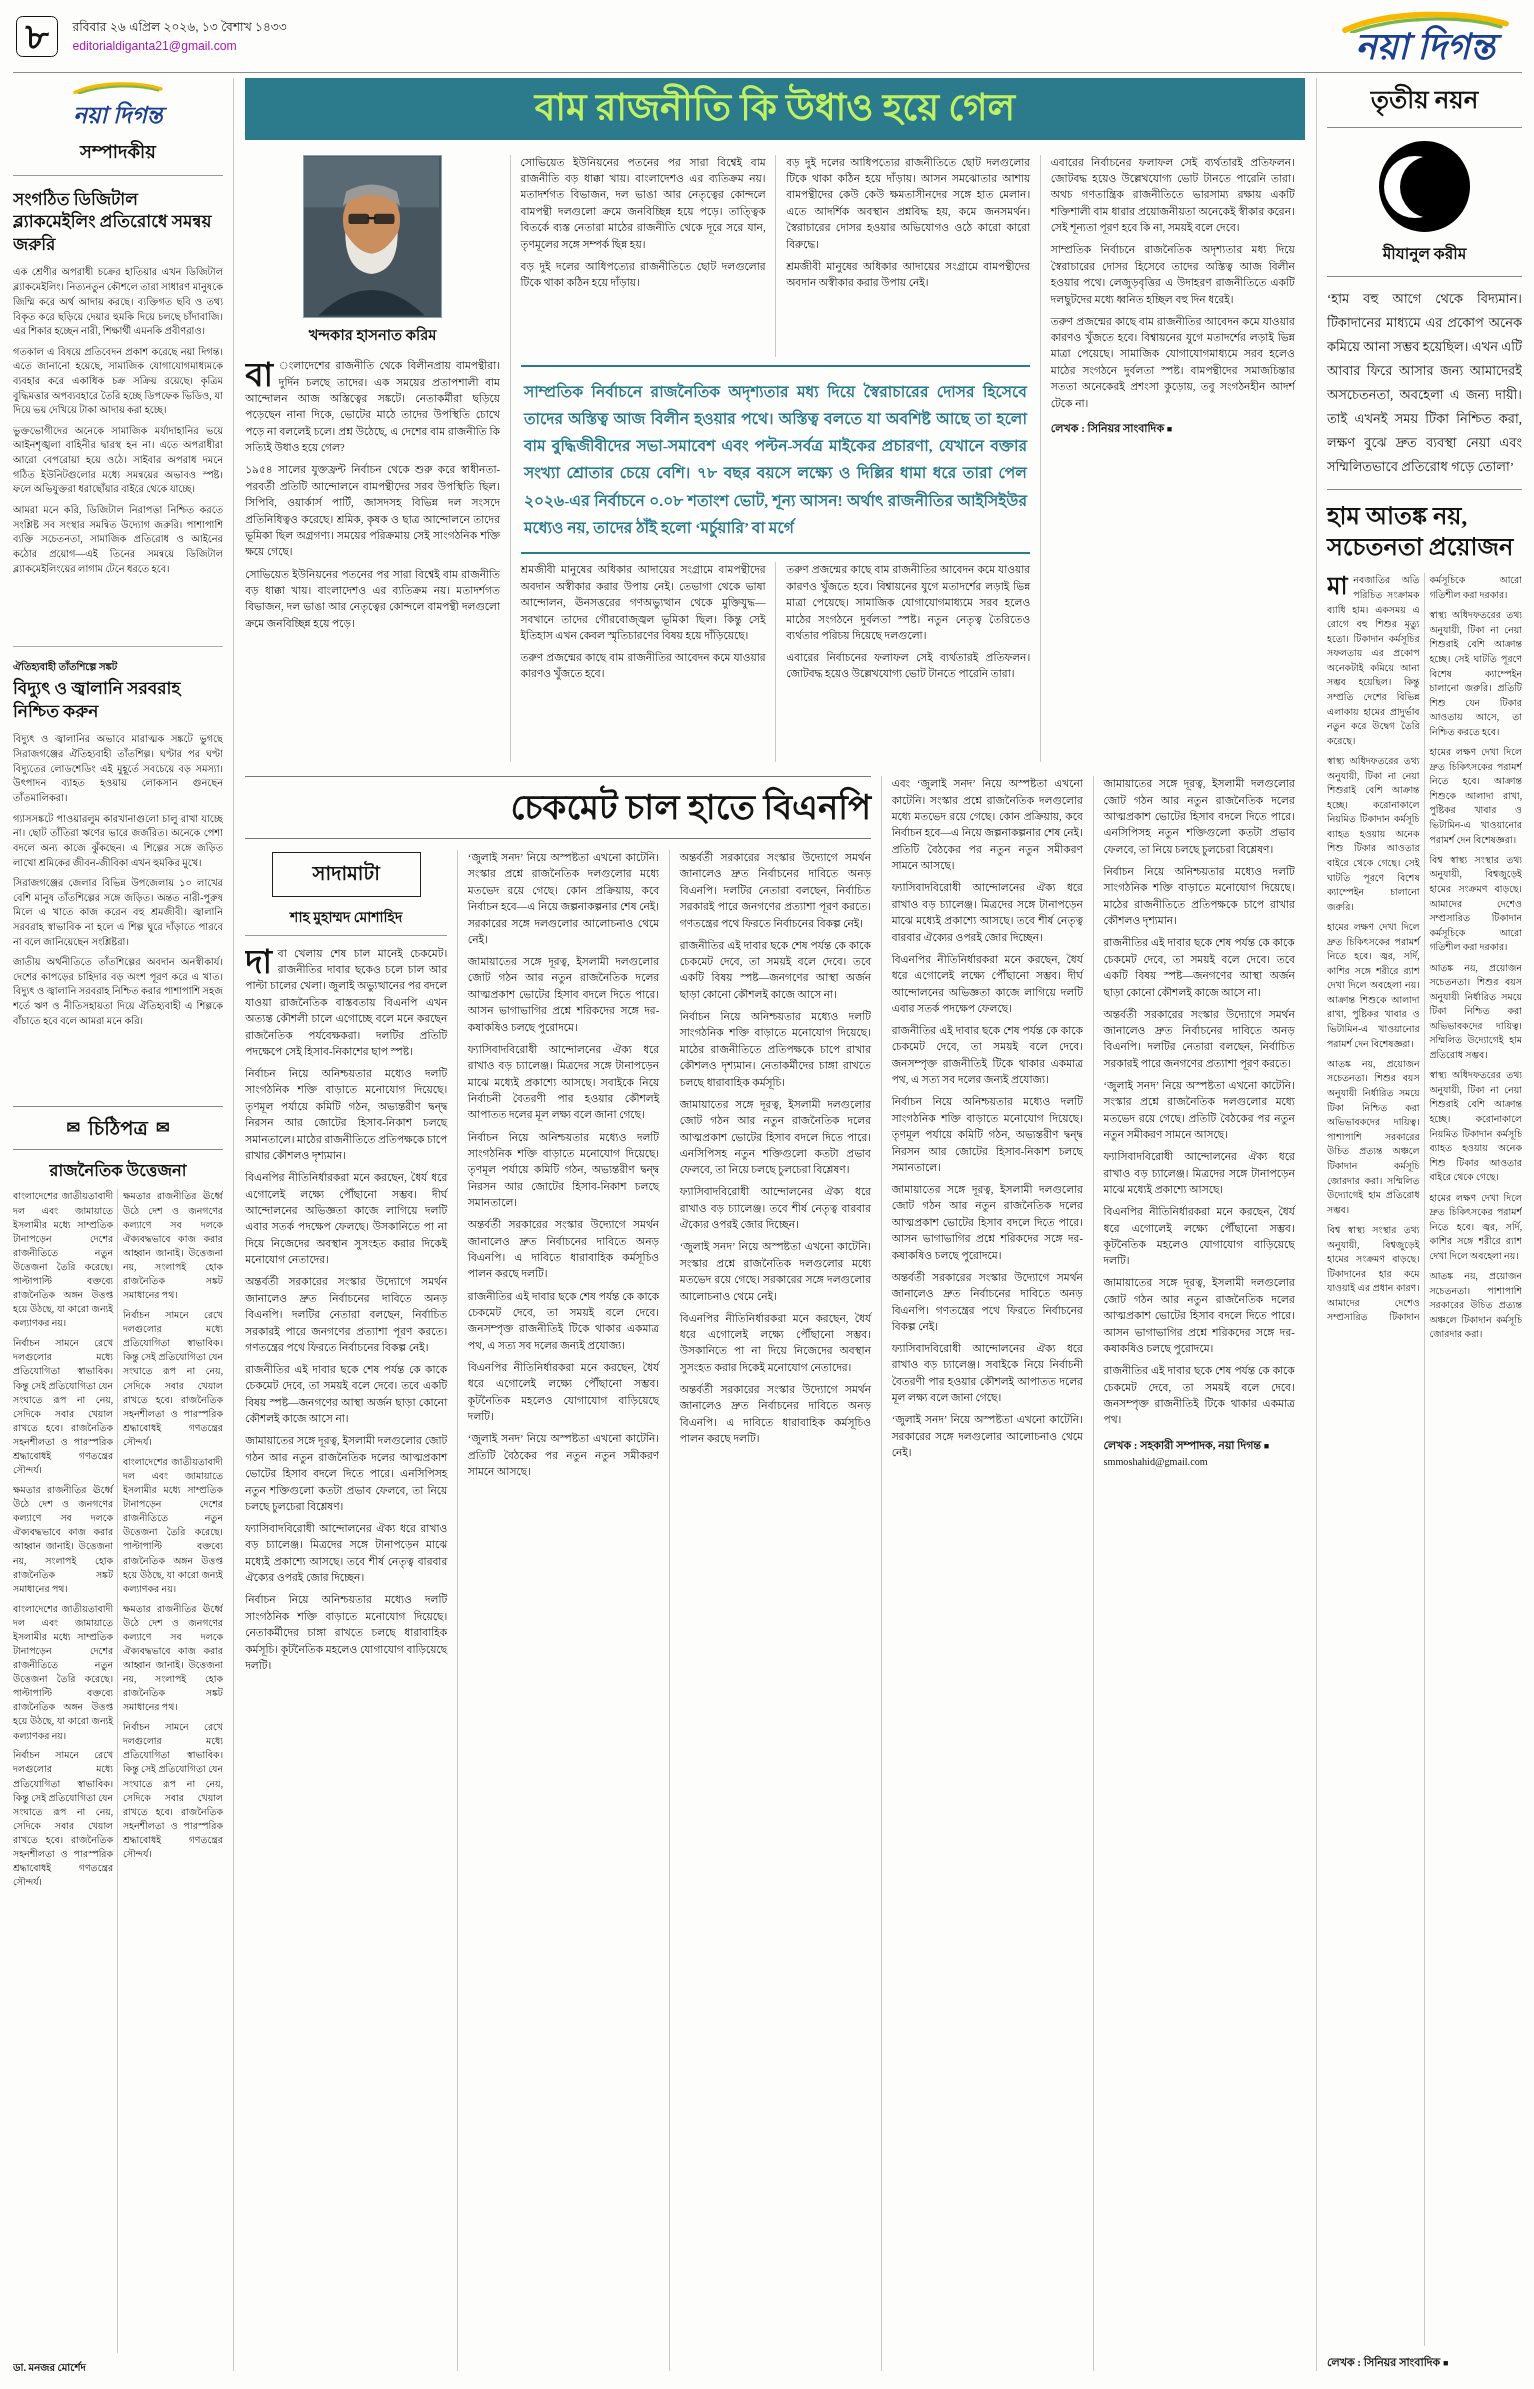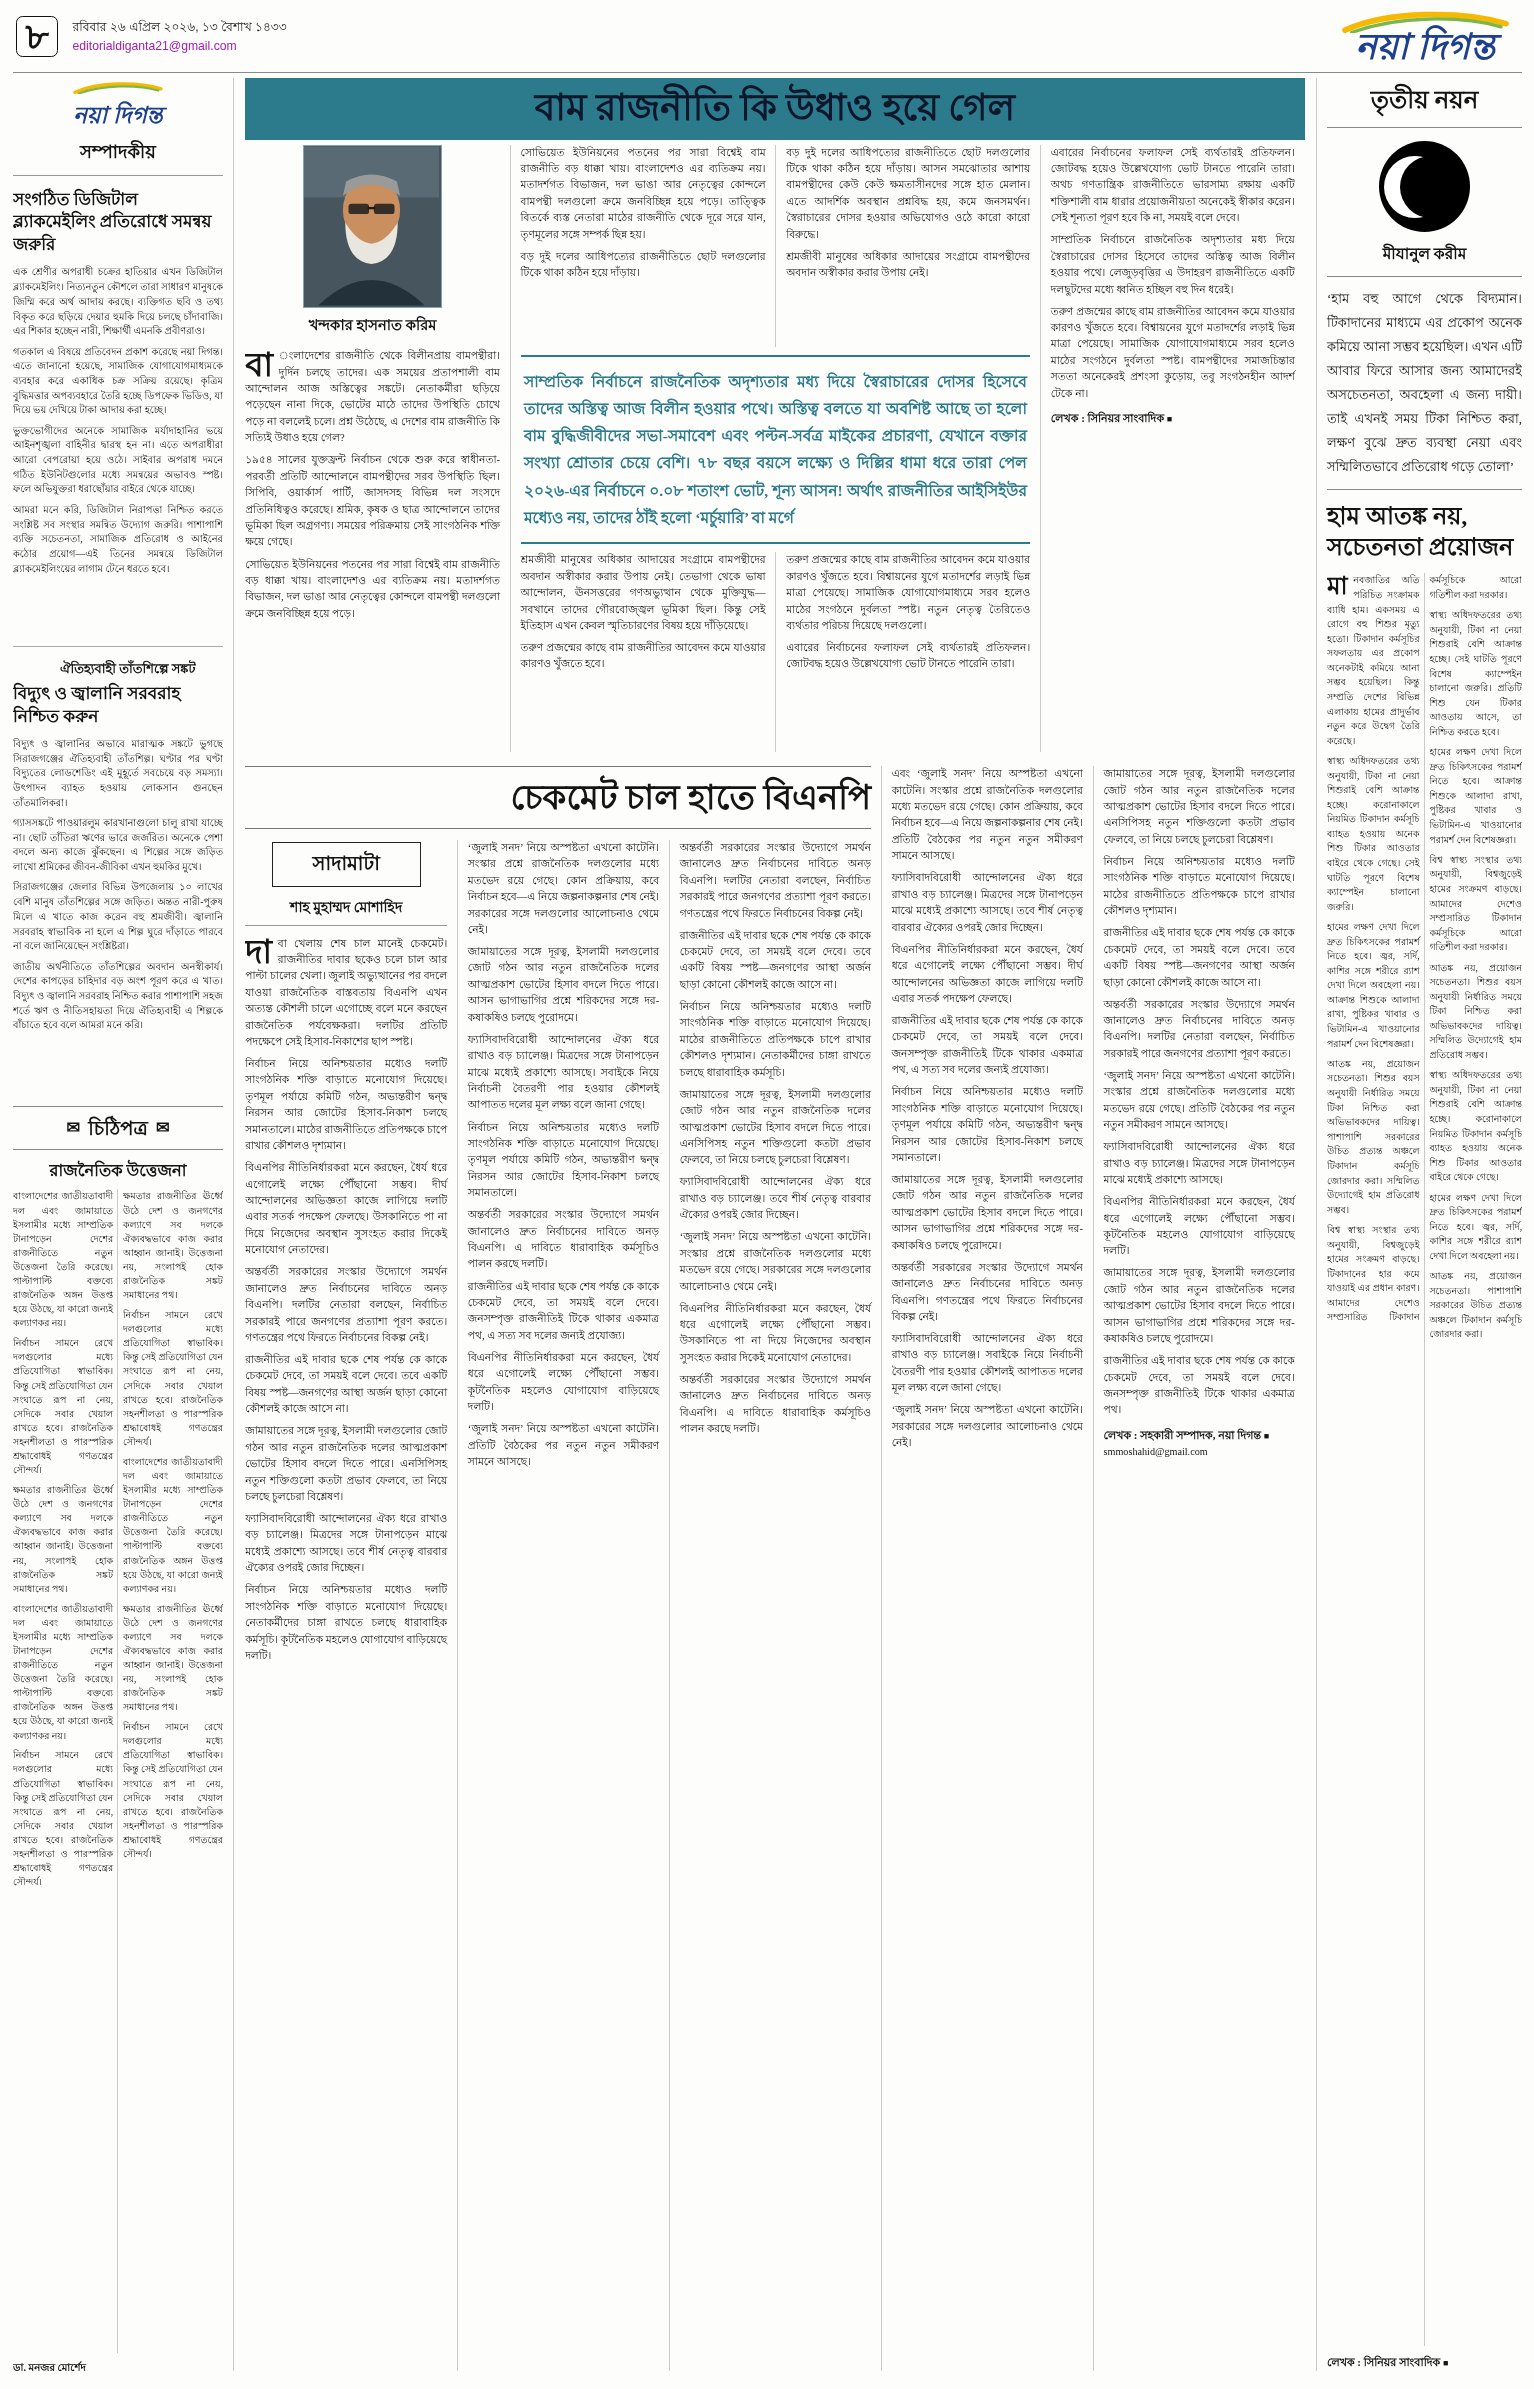--- a/index.html
+++ b/index.html
@@ -31,33 +31,33 @@
   .ccol{flex:1;padding:0 11.4px;overflow:hidden;display:flex;flex-direction:column;}
   .rcol{width:195px;padding-left:10px;border-left:0.8px solid var(--rule);overflow:hidden;display:flex;flex-direction:column;font-size:9.4px;line-height:1.55;}
 
   
   .ed-mast{text-align:center;padding:3.3px 0 8.1px;border-bottom:0.8px solid #999;margin-bottom:8.1px;}
   .mini-logo span{font-size:23px;font-weight:bold;font-style:italic;color:var(--mblue);}
   .ed-label{font-size:18px;font-weight:bold;margin-top:6px;}
   .ed1 h2,.ed2 h2{font-size:17px;line-height:1.35;margin:4.9px 0 8.1px;}
   .ed1{height:456px;overflow:hidden;}
   .ed2{height:446px;overflow:hidden;}
-  .kicker{font-size:13px;font-weight:bold;margin-top:4.9px;margin-left:47px;}
+  .kicker{font-size:10px;font-weight:bold;margin-top:4.9px;}
   .sep{border:none;border-top:0.8px solid #aaa;margin:6.5px 0;}
   .let-head{display:flex;align-items:center;justify-content:center;gap:8.1px;border-top:0.8px solid #888;border-bottom:0.8px solid #888;
             padding:6.5px 0;font-size:19.5px;font-weight:bold;margin-top:6.5px;}
   .env{font-size:16.3px;}
   .letters h3{text-align:center;font-size:16.3px;margin:8.1px 0 6.5px;}
   .let-body{height:1164px;overflow:hidden;columns:2;column-gap:9.8px;column-rule:0.8px solid var(--rule);font-size:9.4px;}
   .sig{margin-top:6.5px;font-size:10.2px;}
   .sig-name{font-weight:bold;}
 
   
-  .banner{background:var(--accent);color:#0f172a;text-align:center;font-size:37px;font-weight:bold;line-height:1;
-          margin:0 0 5px;padding:10.6px 0 14px;}
+  .banner{background:var(--accent);color:#bef264;text-align:center;font-size:37px;font-weight:bold;line-height:1;
+          margin:0 0 15px;padding:10.6px 0 14px;}
   .ma-body{display:flex;height:607px;overflow:hidden;font-size:10.6px;line-height:1.55;}
   .ncol{width:25%;padding:0 9.8px;box-sizing:border-box;overflow:hidden;}
   .ncol.nfirst{padding-left:0;}
   .mid{width:50%;display:flex;flex-direction:column;border-left:0.8px solid var(--rule);}
   .mid-row{display:flex;overflow:hidden;}
   .mid-row.top{height:202px;}
   .mid-row.bot{flex:1;}
   .scol{width:50%;padding:0 9.8px;box-sizing:border-box;overflow:hidden;}
   .pq{margin:8.1px 9.8px;padding:11.4px 3.3px;border-top:2.4px solid var(--accent);border-bottom:2.4px solid var(--accent);
       color:var(--accent);font-size:15.5px;font-weight:bold;line-height:1.75;text-align:justify;}

